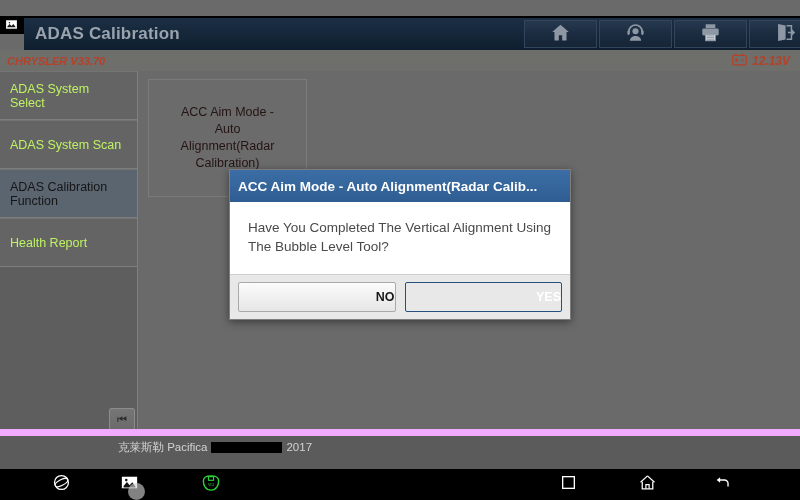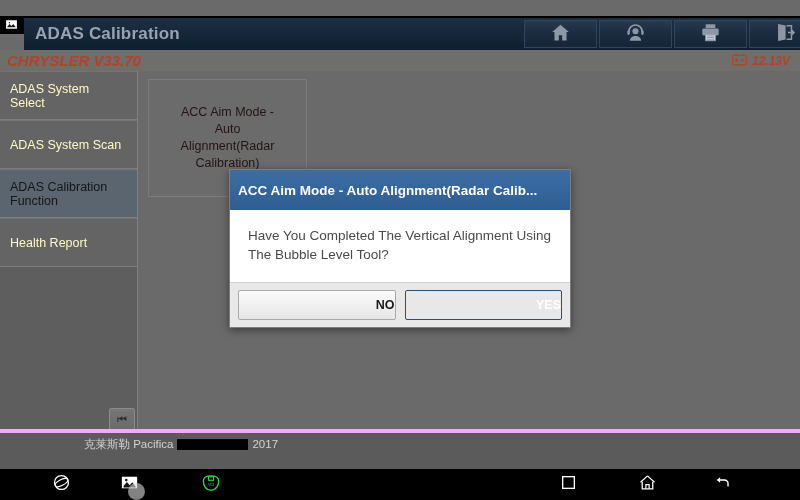--- a/index.html
+++ b/index.html
@@ -67,21 +67,21 @@
   .sub-header {
     position: absolute; top: 50px; left: 0;
     width: 800px; height: 21px;
     background: #6e6e6a;
     display: flex; align-items: center;
   }
   .vehicle-ver {
     color: #b3422b;
     font-style: italic;
     font-weight: bold;
-    font-size: 15px;
+    font-size: 11px;
     padding-left: 7px;
     white-space: nowrap;
   }
   .voltage-wrap {
     margin-left: auto;
     display: flex; align-items: center; gap: 5px;
     padding-right: 10px;
   }
   .voltage-val {
     color: #b3422b;
@@ -104,21 +104,21 @@
     width: 138px; height: 358px;
     background: #5e5e5e;
     border-right: 1px solid #808080;
   }
   .side-item {
     height: 49px;
     border-bottom: 1px solid #7d7d7d;
     border-top: 1px solid #747474;
     display: flex; align-items: center;
     padding: 0 10px;
-    color: #fef9c3;
+    color: #bef264;
     font-size: 12.5px;
     line-height: 14px;
     cursor: pointer;
     background: #646464;
   }
   .side-item.selected {
     background: #5a6570;
     color: #161616;
   }
 
@@ -152,22 +152,22 @@
     line-height: 17px;
     padding: 6px 20px;
     cursor: pointer;
   }
 
   
   .veh-info {
     position: absolute; top: 429px; left: 0;
     width: 800px; height: 40px;
     background: #5b5b5b;
-    border-top: 4px solid #f0abfc;
-    padding: 4px 0 0 84px;
+    border-top: 7px solid #f0abfc;
+    padding: 4px 0 0 118px;
     color: #d2d2d2;
     font-size: 11.5px;
     line-height: 15.5px;
   }
   .veh-line { display: flex; align-items: center; gap: 4px; white-space: nowrap; }
   .redact {
     display: inline-block;
     background: #000;
     height: 11px;
     vertical-align: middle;
@@ -198,21 +198,21 @@
   .dialog {
     position: absolute;
     left: 229px; top: 169px;
     width: 342px;
     background: #ffffff;
     border: 1px solid #7d7d7d;
     box-shadow: 0 2px 8px rgba(0,0,0,.45);
     z-index: 20;
   }
   .dlg-title {
-    height: 40px;
+    height: 32px;
     background: linear-gradient(180deg, #3b6ea5 0%, #2f5d92 100%);
     color: #ffffff;
     font-weight: bold;
     font-size: 13.5px;
     display: flex; align-items: center;
     padding: 6px 8px;
     white-space: nowrap; overflow: hidden;
   }
   .dlg-body {
     background: #fff;

